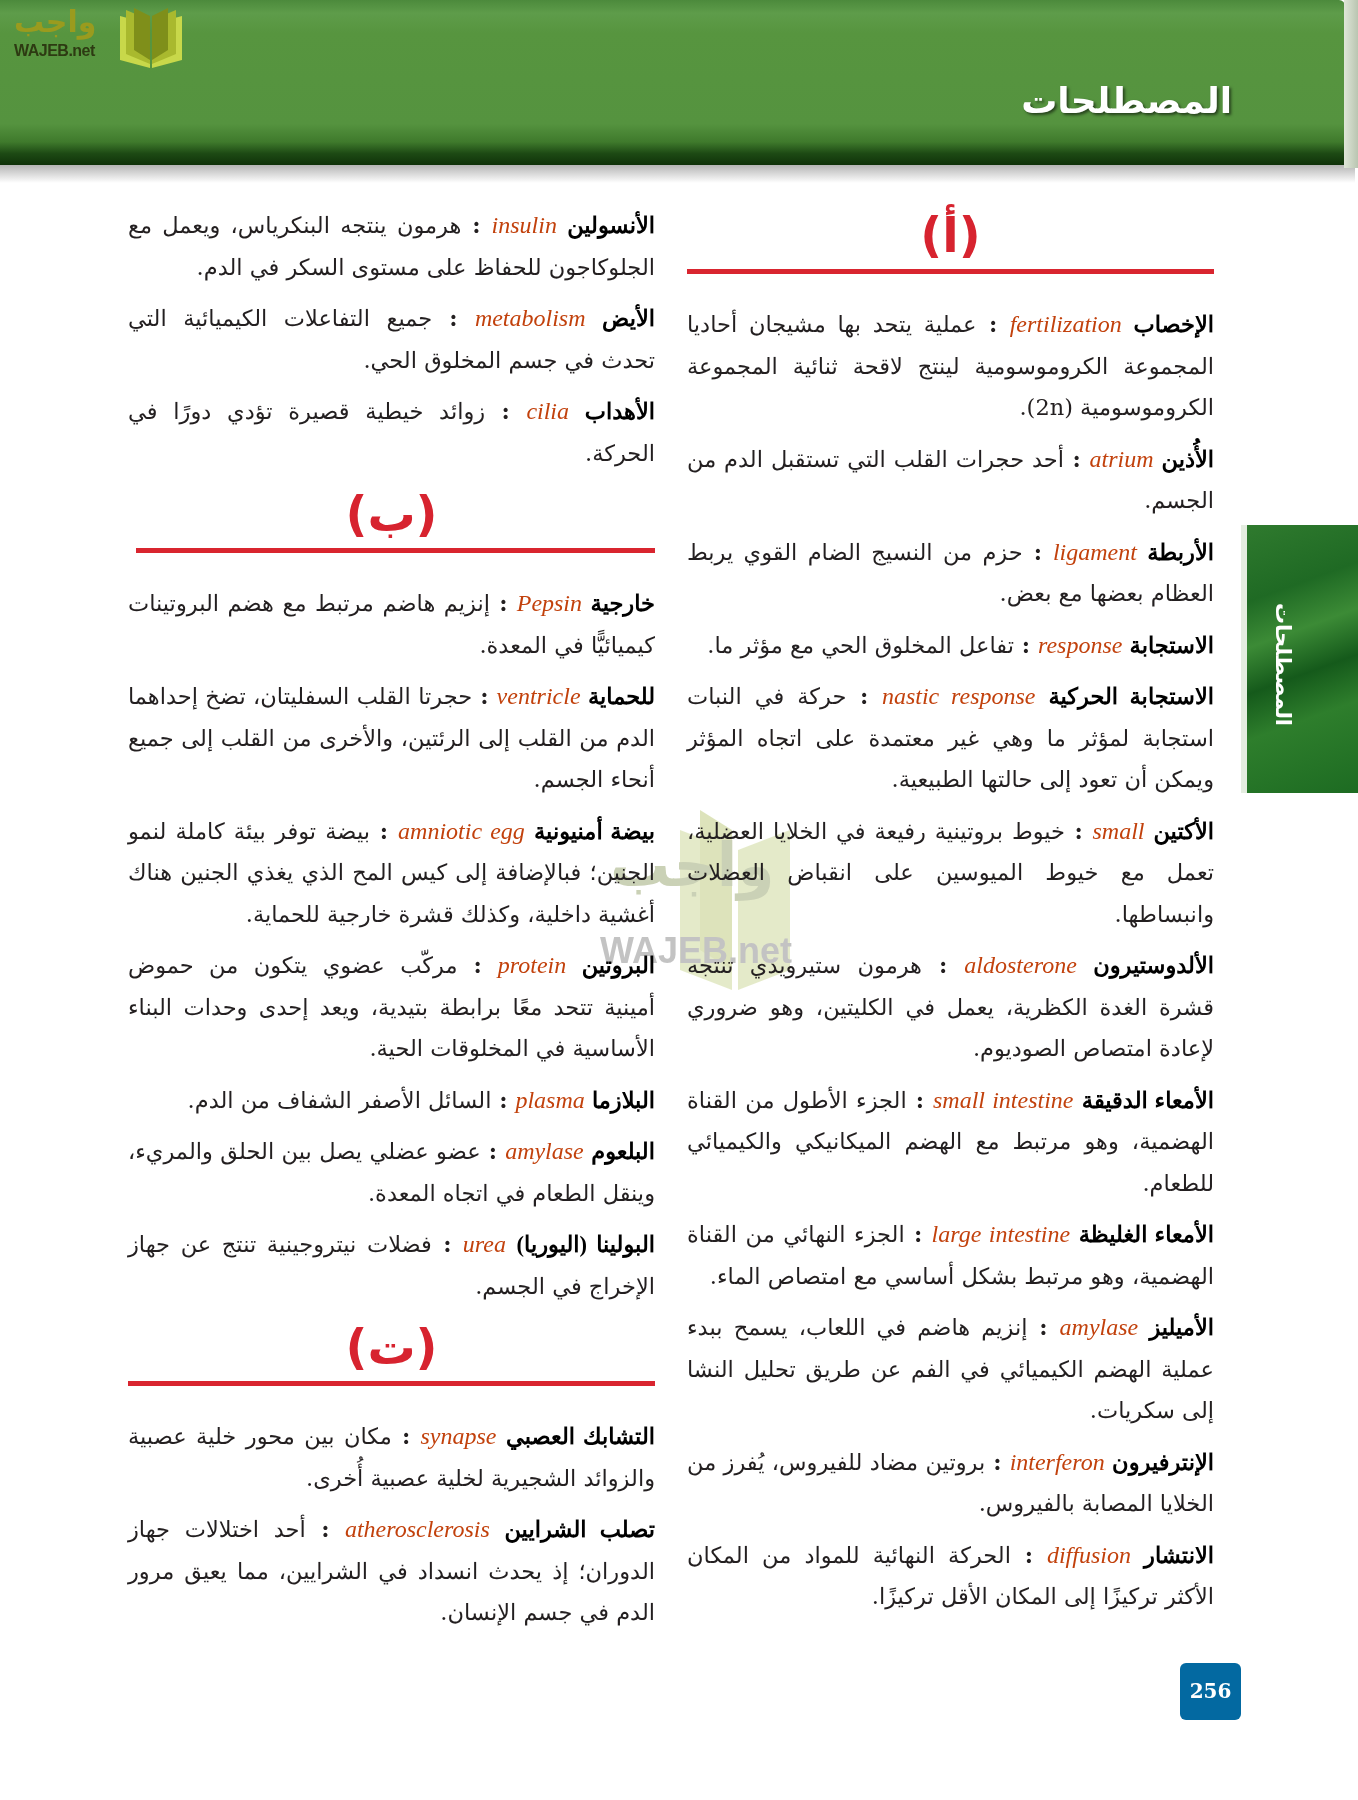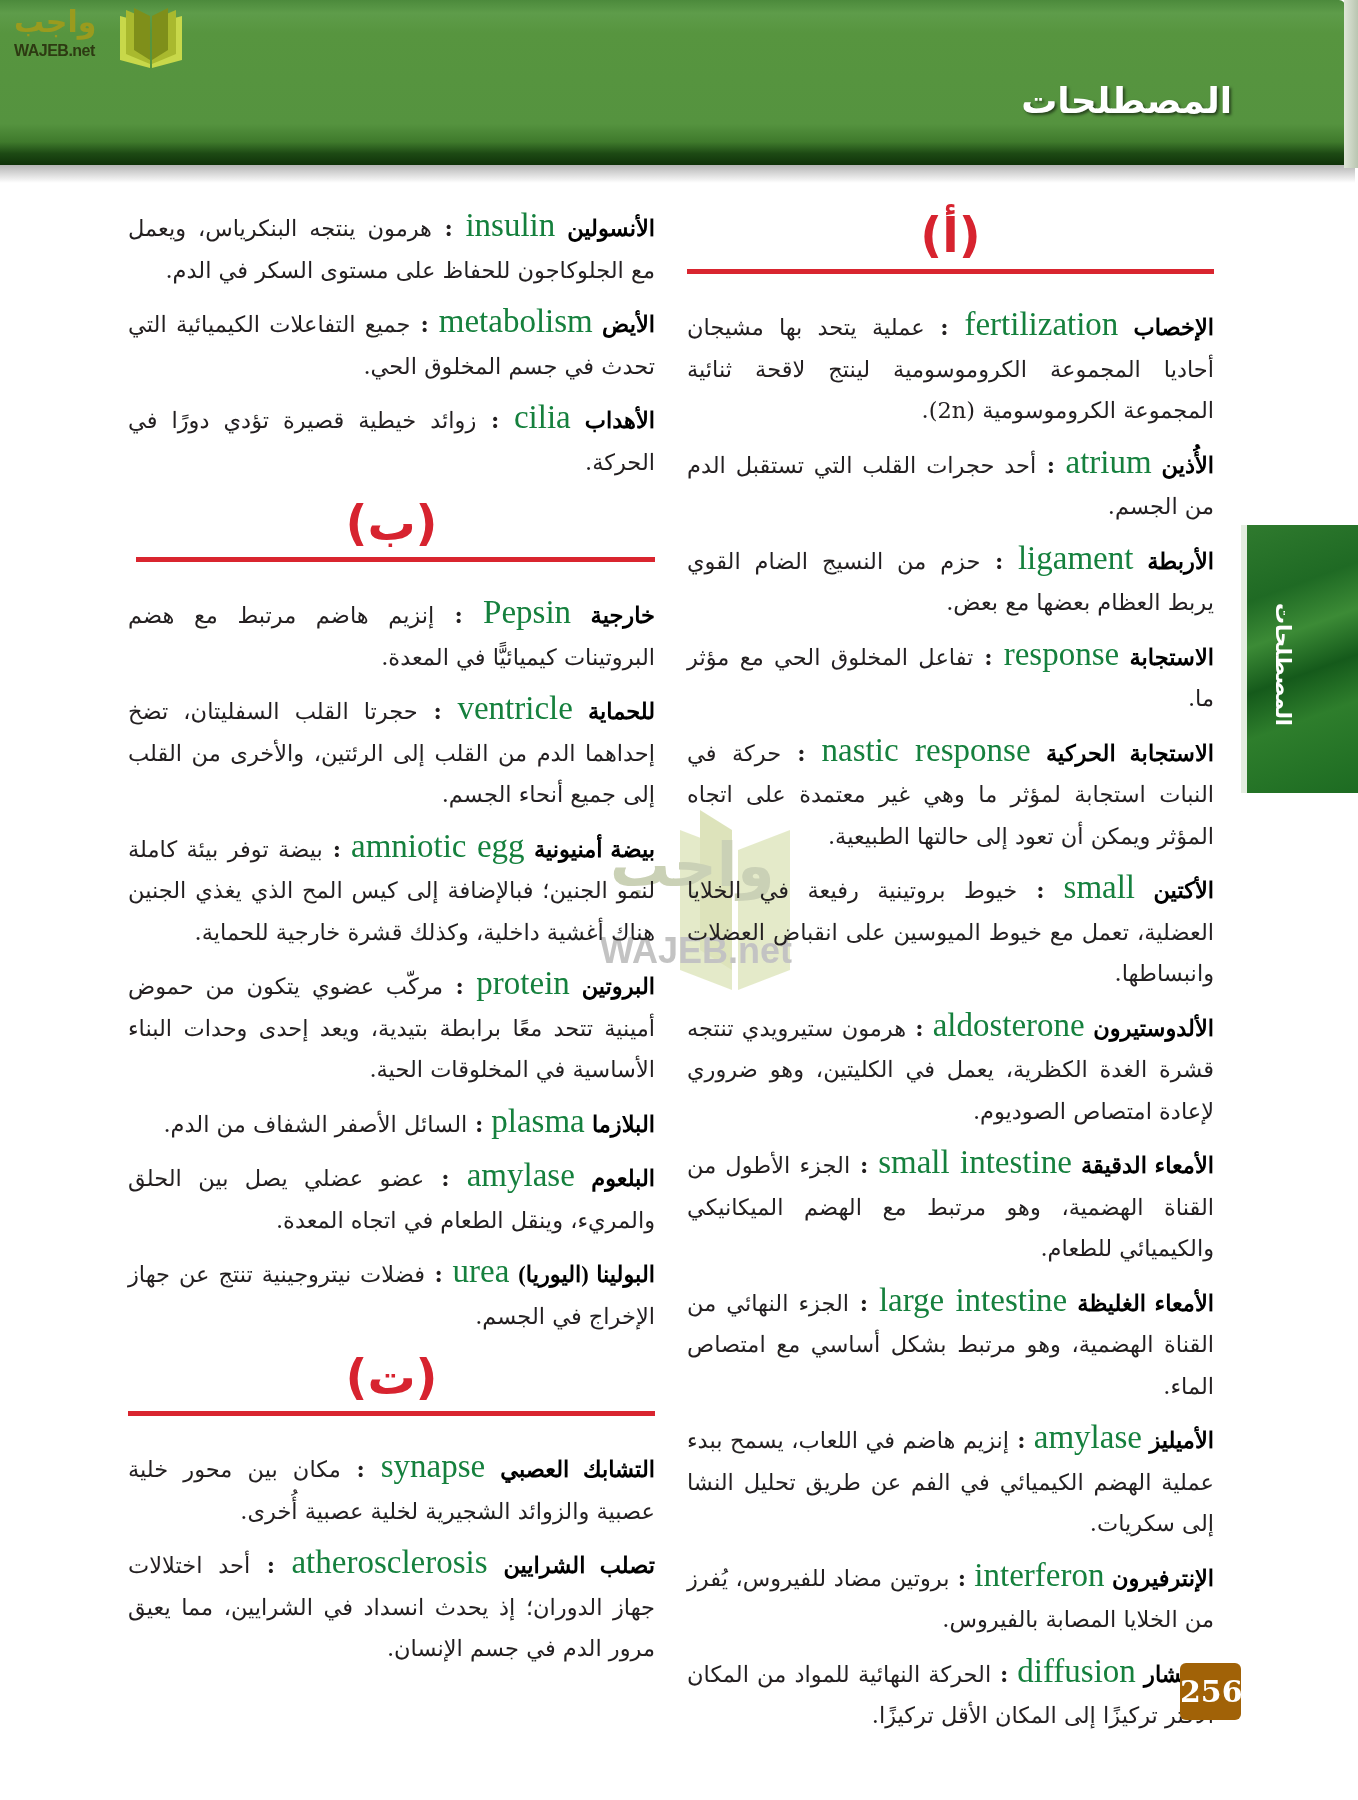--- a/index.html
+++ b/index.html
@@ -35,39 +35,39 @@
 
   .section-head { text-align: center; position: relative; }
   .section-letter {
     display: inline-block; font-size: 48px; font-weight: bold; color: #d7232f; line-height: 60px;
     font-family: "DejaVu Sans", sans-serif;
   }
   .section-rule { height: 5px; background: #d9252f; margin: 4px 0 30px 0; }
 
   .entry { font-size: 22.5px; line-height: 41.5px; margin-bottom: 10px; }
   .term-ar { color: #000000; font-weight: bold; font-family: Liberation Serif, serif; }
-  .term-en { color: #15803d; font-family: "Liberation Serif", serif; font-size: 33px; }
+  .term-en { color: #c2410c; font-family: "Liberation Serif", serif; font-size: 24px; font-style: italic; }
   .colon { color: #231f20; font-weight: bold; }
   .def { color: #231f20; }
 
   .side-tab {
     position: absolute; left: 1241px; top: 525px; width: 117px; height: 268px;
     background: linear-gradient(160deg, #2f7a2e 0%, #1f6a24 25%, #3c8b36 40%, #155a1b 55%, #2e7e2c 70%, #1d6b22 100%);
     border-left: 6px solid #e4ede0;
   }
   .side-tab-label {
     position: absolute; left: 8px; top: 60px; width: 40px; height: 160px;
     writing-mode: vertical-rl; color: #ffffff; font-weight: bold; font-size: 21px; direction: rtl;
     text-align: center;
   }
 
   .page-number {
     position: absolute; left: 1180px; top: 1663px; width: 61px; height: 57px;
-    background: #a16207; border-radius: 6px; color: #ffffff; font-weight: bold;
-    font-family: "DejaVu Serif", serif; font-size: 30px; text-align: center; line-height: 57px;
+    background: #0369a1; border-radius: 6px; color: #ffffff; font-weight: bold;
+    font-family: "DejaVu Serif", serif; font-size: 20px; text-align: center; line-height: 57px;
   }
 
   .watermark { position: absolute; left: 620px; top: 810px; width: 190px; height: 190px; pointer-events: none; opacity: 0.45; }
   .watermark-book { position: absolute; left: 40px; top: 0; width: 150px; height: 180px; }
   .watermark-ar { position: absolute; left: -10px; top: 20px; font-size: 60px; font-weight: bold; color: #8c9a5e; direction: rtl; }
   .watermark-en { position: absolute; left: -20px; top: 120px; font-size: 36px; font-weight: bold; color: #7c7c7c; font-family: "Liberation Sans", sans-serif; }
 </style>
 </head>
 <body>
 

